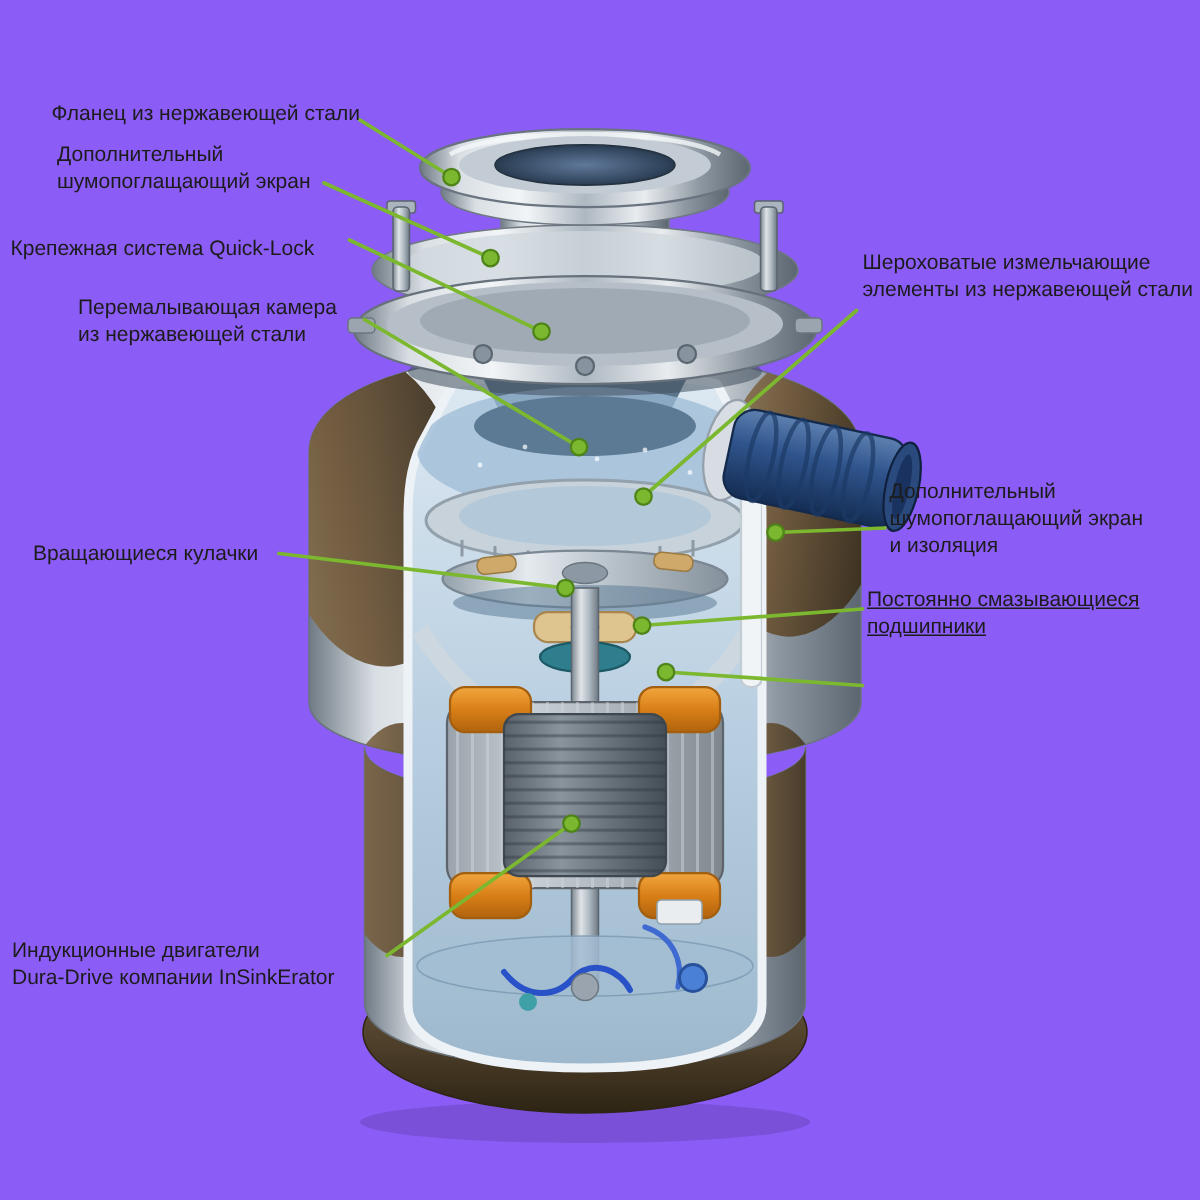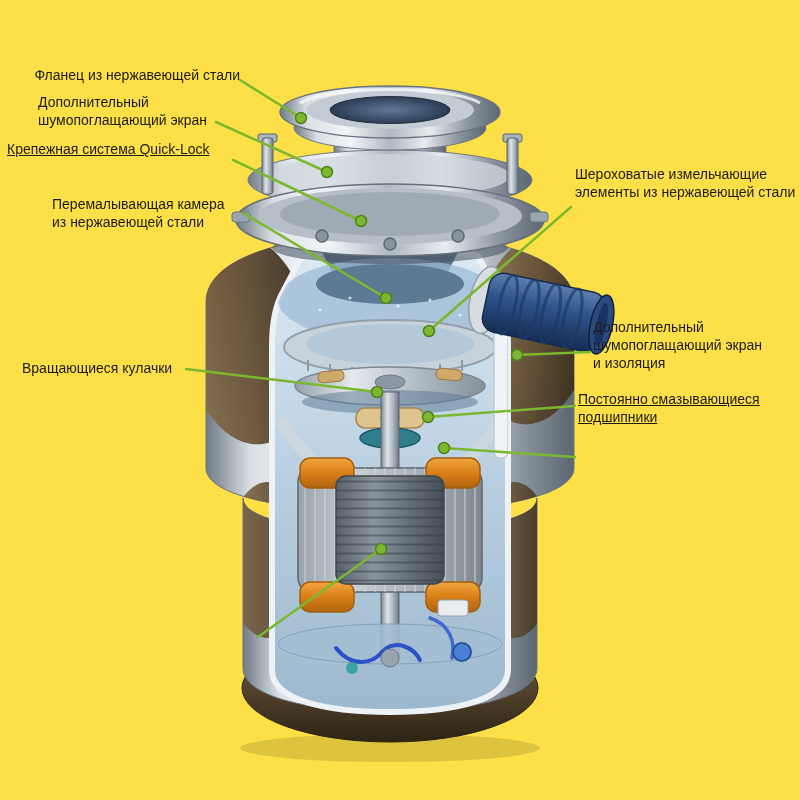--- a/index.html
+++ b/index.html
@@ -1,22 +1,22 @@
 <!DOCTYPE html>
 <html style="--accent: #7cb82f;"><head>
 <meta charset="utf-8">
 <style>
   html,body{margin:0;padding:0;background:#fff;}
-  #stage{position:relative;width:800px;height:800px;background:#fde047;overflow:hidden;
+  #stage{position:relative;width:800px;height:800px;background:#8b5cf6;overflow:hidden;
          font-family:"Liberation Sans",sans-serif;}
   #art{position:absolute;left:0;top:0;width:800px;height:800px;}
   .lbl{position:absolute;font-size:14px;line-height:1.3;color:#1c1c1c;white-space:pre-line;}
   .l1{left:8px;top:66px;width:232px;text-align:right;}
   .l2{left:38px;top:93px;}
-  .l3{left:7px;top:140px;text-decoration:underline;}
+  .l3{left:7px;top:156px;}
   .l4{left:52px;top:195px;}
   .l5{left:22px;top:359px;}
   .l6{left:8px;top:624px;}
   .l7{left:575px;top:165px;}
   .l8{left:593px;top:318px;}
   .l9{left:578px;top:390px;text-decoration:underline;}
   .l10{left:578px;top:445px;}
   .leader{stroke:var(--accent,#7cb82f);stroke-width:2.5;stroke-linecap:round;}
   .leader-dot{fill:var(--accent,#7cb82f);stroke:#4e8418;stroke-width:1.5;}
 </style>
@@ -282,20 +282,22 @@
     </g>
   </svg>
 
   <div class="lbl l1">Фланец из нержавеющей стали</div>
   <div class="lbl l2">Дополнительный
 шумопоглащающий экран</div>
   <div class="lbl l3">Крепежная система Quick-Lock</div>
   <div class="lbl l5">Вращающиеся кулачки</div>
   <div class="lbl l4">Перемалывающая камера
 из нержавеющей стали</div>
+  <div class="lbl l6">Индукционные двигатели
+Dura-Drive компании InSinkErator</div>
   <div class="lbl l7">Шероховатые измельчающие
 элементы из нержавеющей стали</div>
   <div class="lbl l8">Дополнительный
 шумопоглащающий экран
 и изоляция</div>
   <div class="lbl l9">Постоянно смазывающиеся
 подшипники</div>
 
 </div>
 

